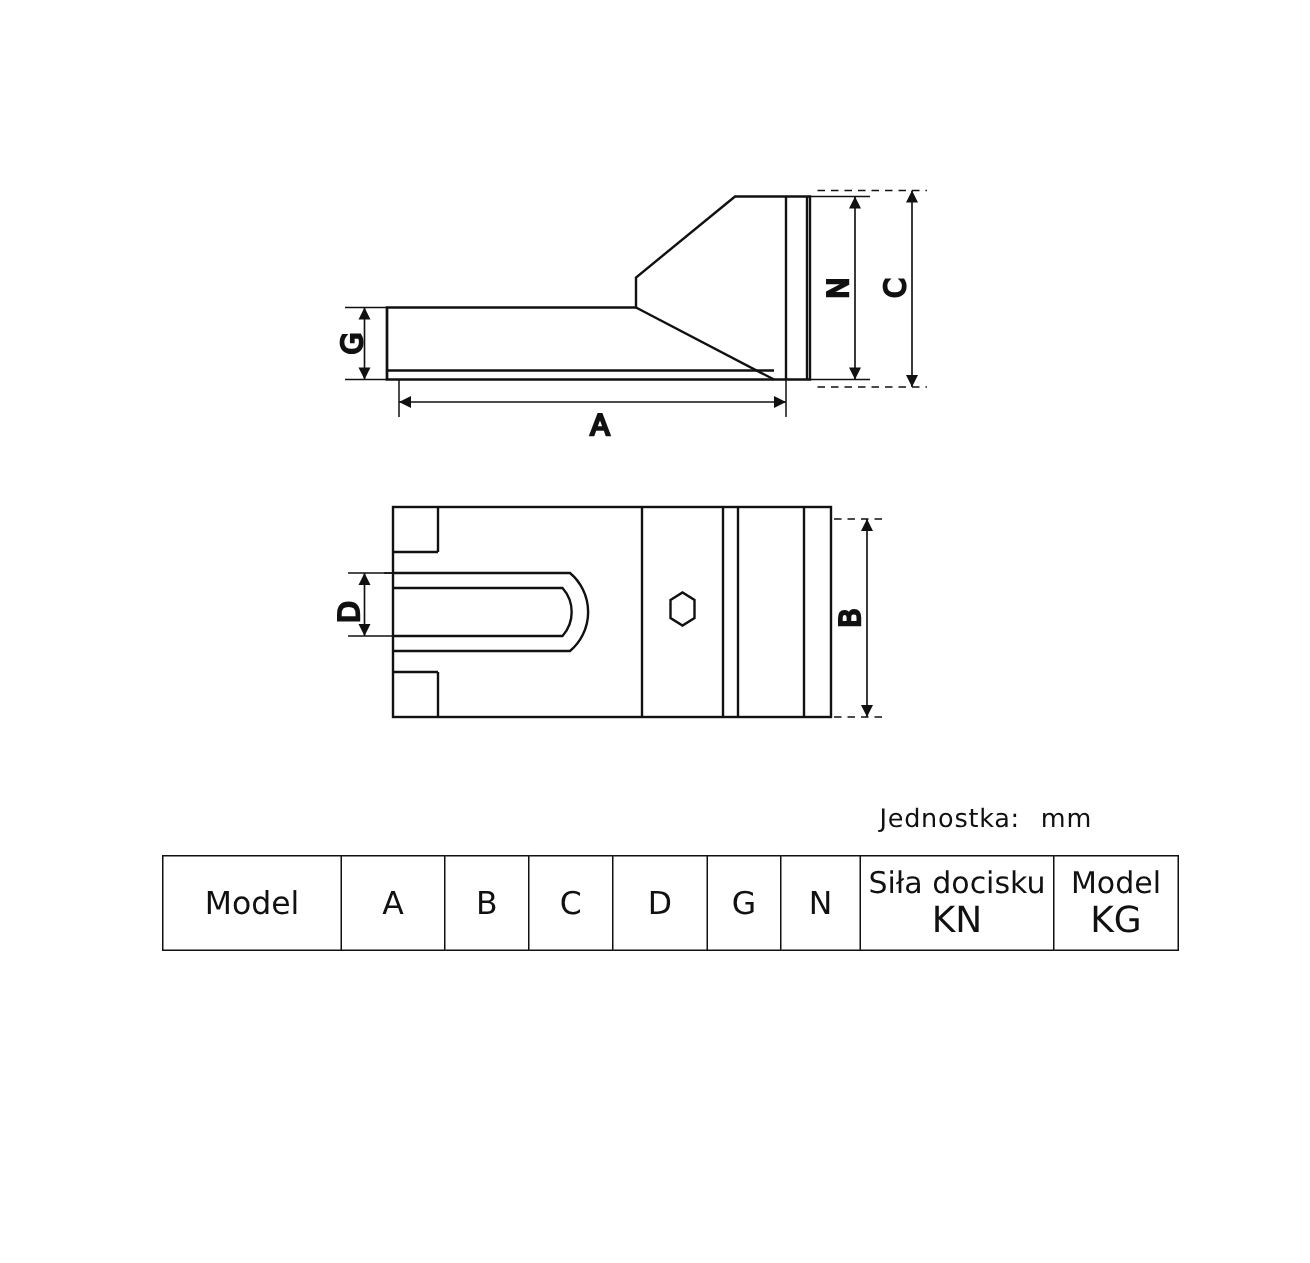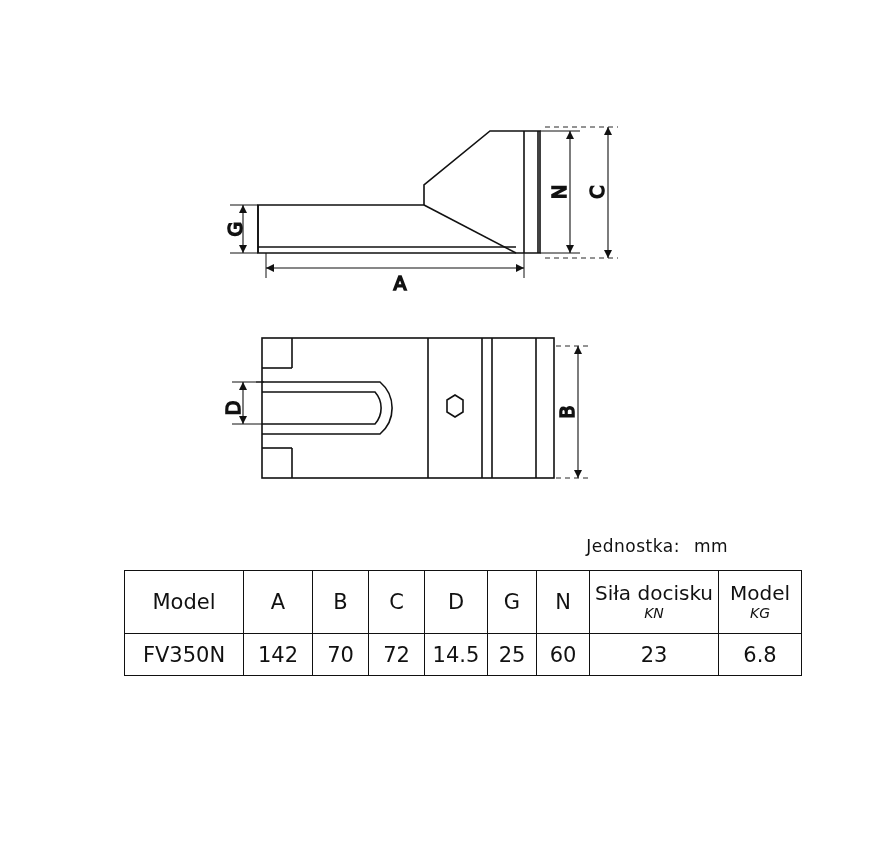--- a/index.html
+++ b/index.html
@@ -35,21 +35,21 @@
     font-family: "DejaVu Sans", sans-serif;
     letter-spacing: 0.5px;
     white-space: nowrap;
     color: #111;
   }
   .unit-note .unit-val {
     margin-left: 8px;
   }
   table.spec {
     position: absolute;
-    left: 124px;
+    left: 108px;
     top: 570px;
     border-collapse: collapse;
     background: #fff;
   }
   table.spec td, table.spec th {
     border: 1.6px solid #111;
     text-align: center;
     vertical-align: middle;
     font-weight: normal;
     font-size: 21px;
@@ -73,21 +73,21 @@
   .col-force { width: 128px; }
   .col-weight { width: 82px; }
   .hdr-two {
     display: flex;
     flex-direction: column;
     align-items: center;
     justify-content: center;
     line-height: 1.15;
   }
   .hdr-small { font-size: 20px; }
-  .hdr-big { font-size: 14px; font-style: italic; }
+  .hdr-big { font-size: 24px; }
   .lbl {
     font-size: 19px;
     fill: #111;
     font-family: "DejaVu Sans", sans-serif;
   }
 </style>
 </head>
 <body>
 
 <div class="stage">
@@ -227,27 +227,16 @@
         </td>
         <td class="col-weight">
           <div class="hdr-two">
             <span class="hdr-small">Model</span>
             <span class="hdr-big">KG</span>
           </div>
         </td>
       </tr>
     </thead>
     <tbody>
-      <tr>
-        <td>FV350N</td>
-        <td>142</td>
-        <td>70</td>
-        <td>72</td>
-        <td>14.5</td>
-        <td>25</td>
-        <td>60</td>
-        <td>23</td>
-        <td>6.8</td>
-      </tr>
     </tbody>
   </table>
 
 </div>
 
 </body></html>

